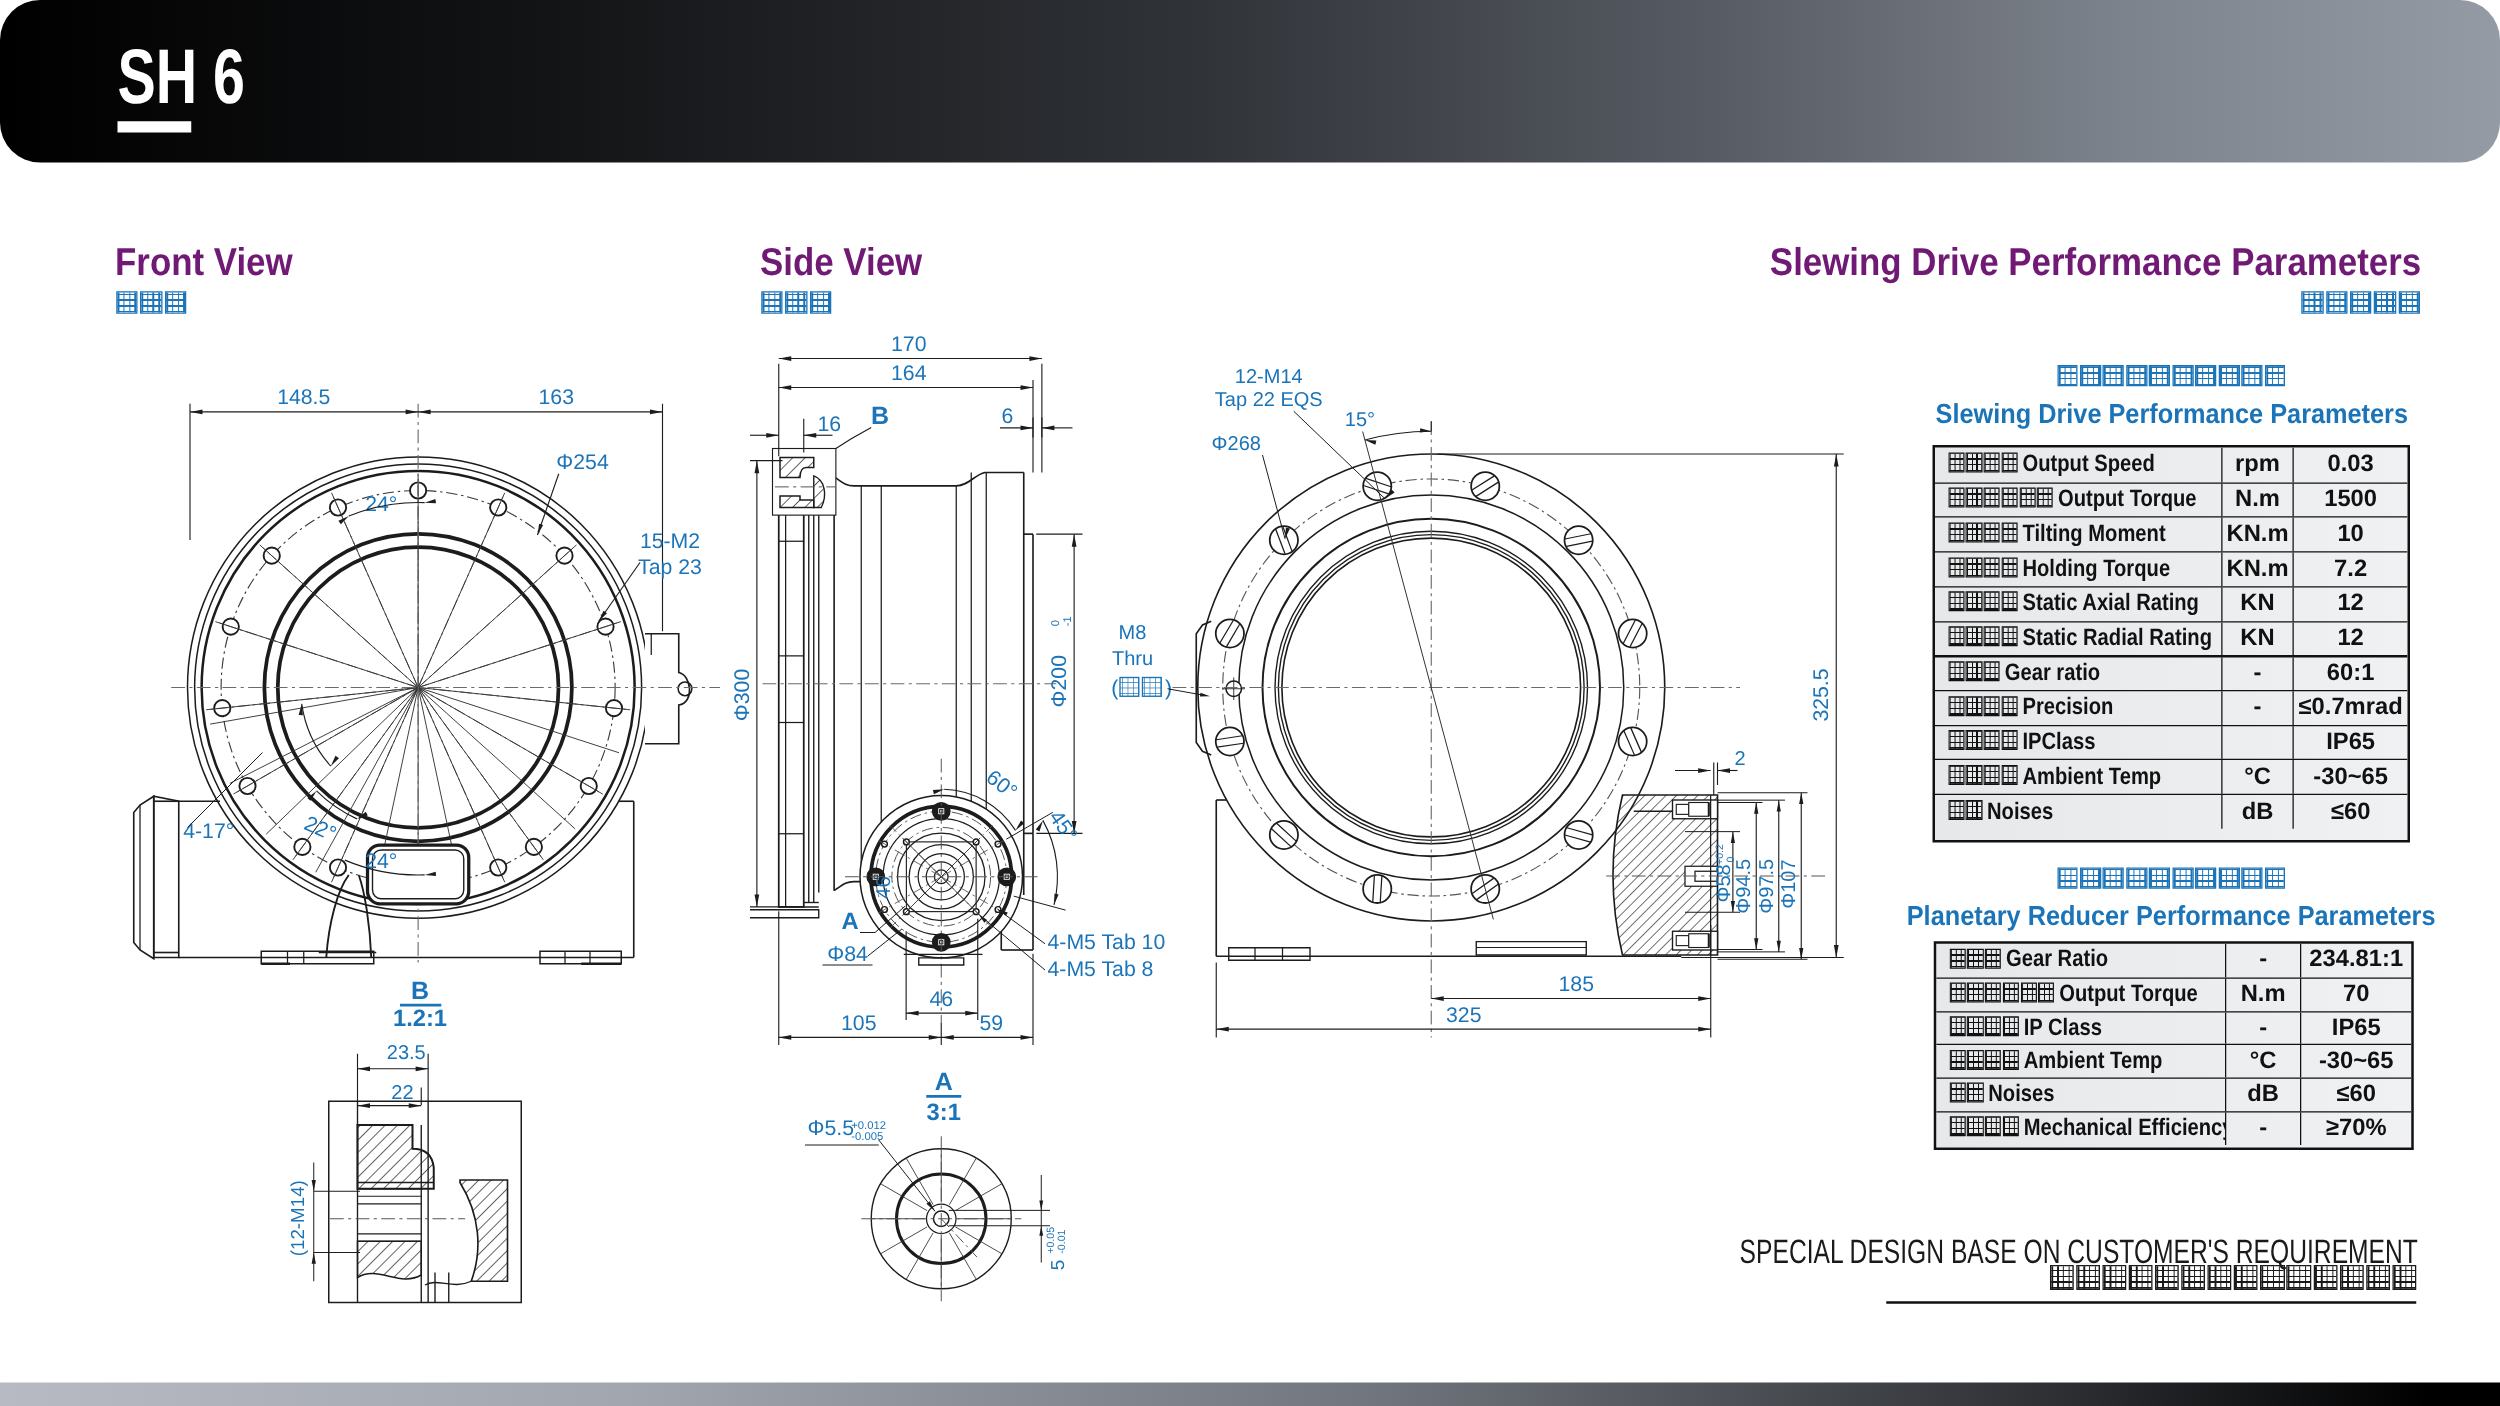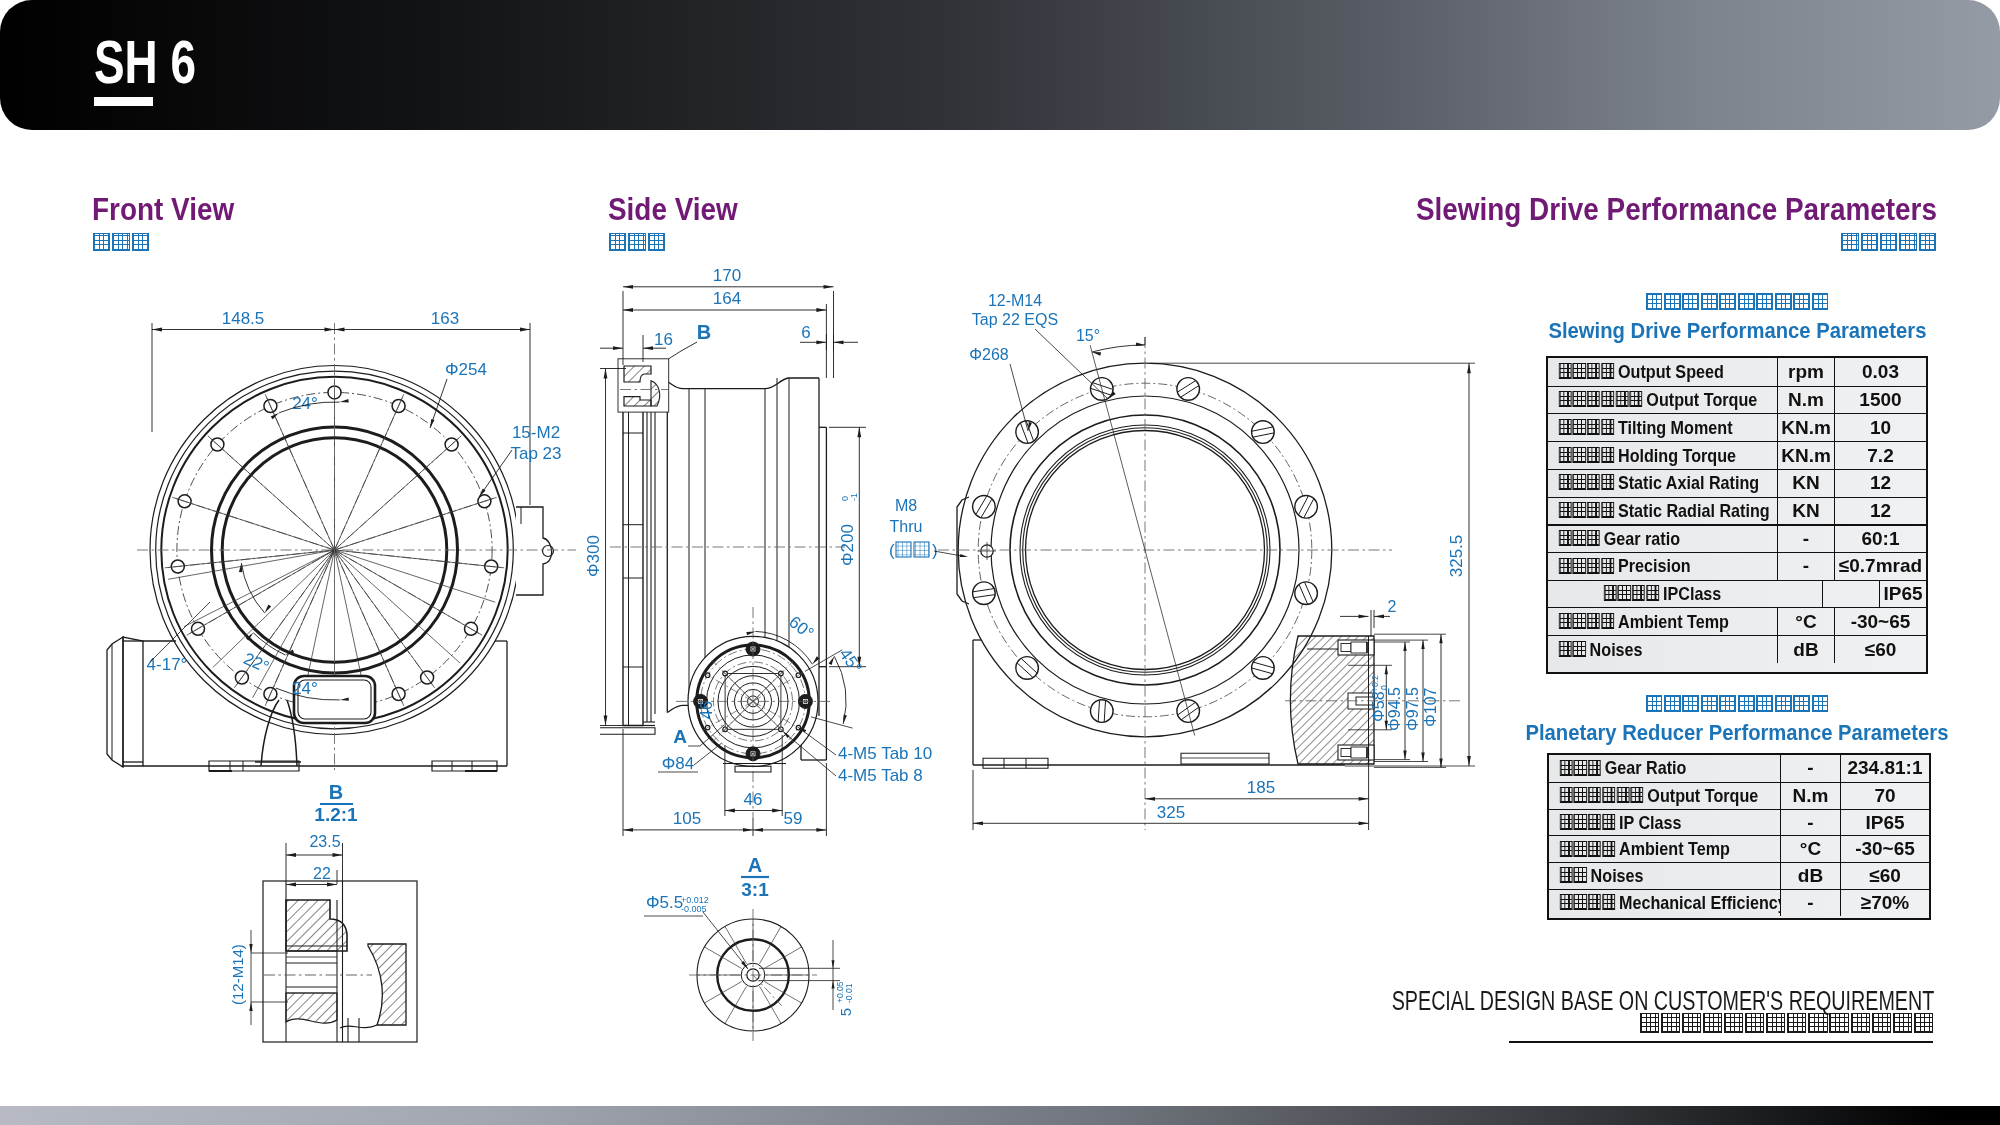--- a/index.html
+++ b/index.html
@@ -99,21 +99,21 @@
         <div class="td u" style="width:57px">-</div>
         <div class="td v">60:1</div>
       </div>
       <div class="tr" style="height:27.73px;">
         <div class="td n" style="width:229px">
           <span class="nn"><i class="cj"></i><i class="cj"></i><i class="cj"></i><i class="cj"></i> Precision</span>
         </div>
         <div class="td u" style="width:57px">-</div>
         <div class="td v">≤0.7mrad</div>
       </div>
-      <div class="tr" style="height:27.73px;padding-left:45px;">
+      <div class="tr" style="height:27.73px;">
         <div class="td n" style="width:229px">
           <span class="nn"><i class="cj"></i><i class="cj"></i><i class="cj"></i><i class="cj"></i> IPClass</span>
         </div>
         <div class="td u" style="width:57px"></div>
         <div class="td v">IP65</div>
       </div>
       <div class="tr" style="height:27.73px;">
         <div class="td n" style="width:229px">
           <span class="nn"><i class="cj"></i><i class="cj"></i><i class="cj"></i><i class="cj"></i> Ambient Temp</span>
         </div>

